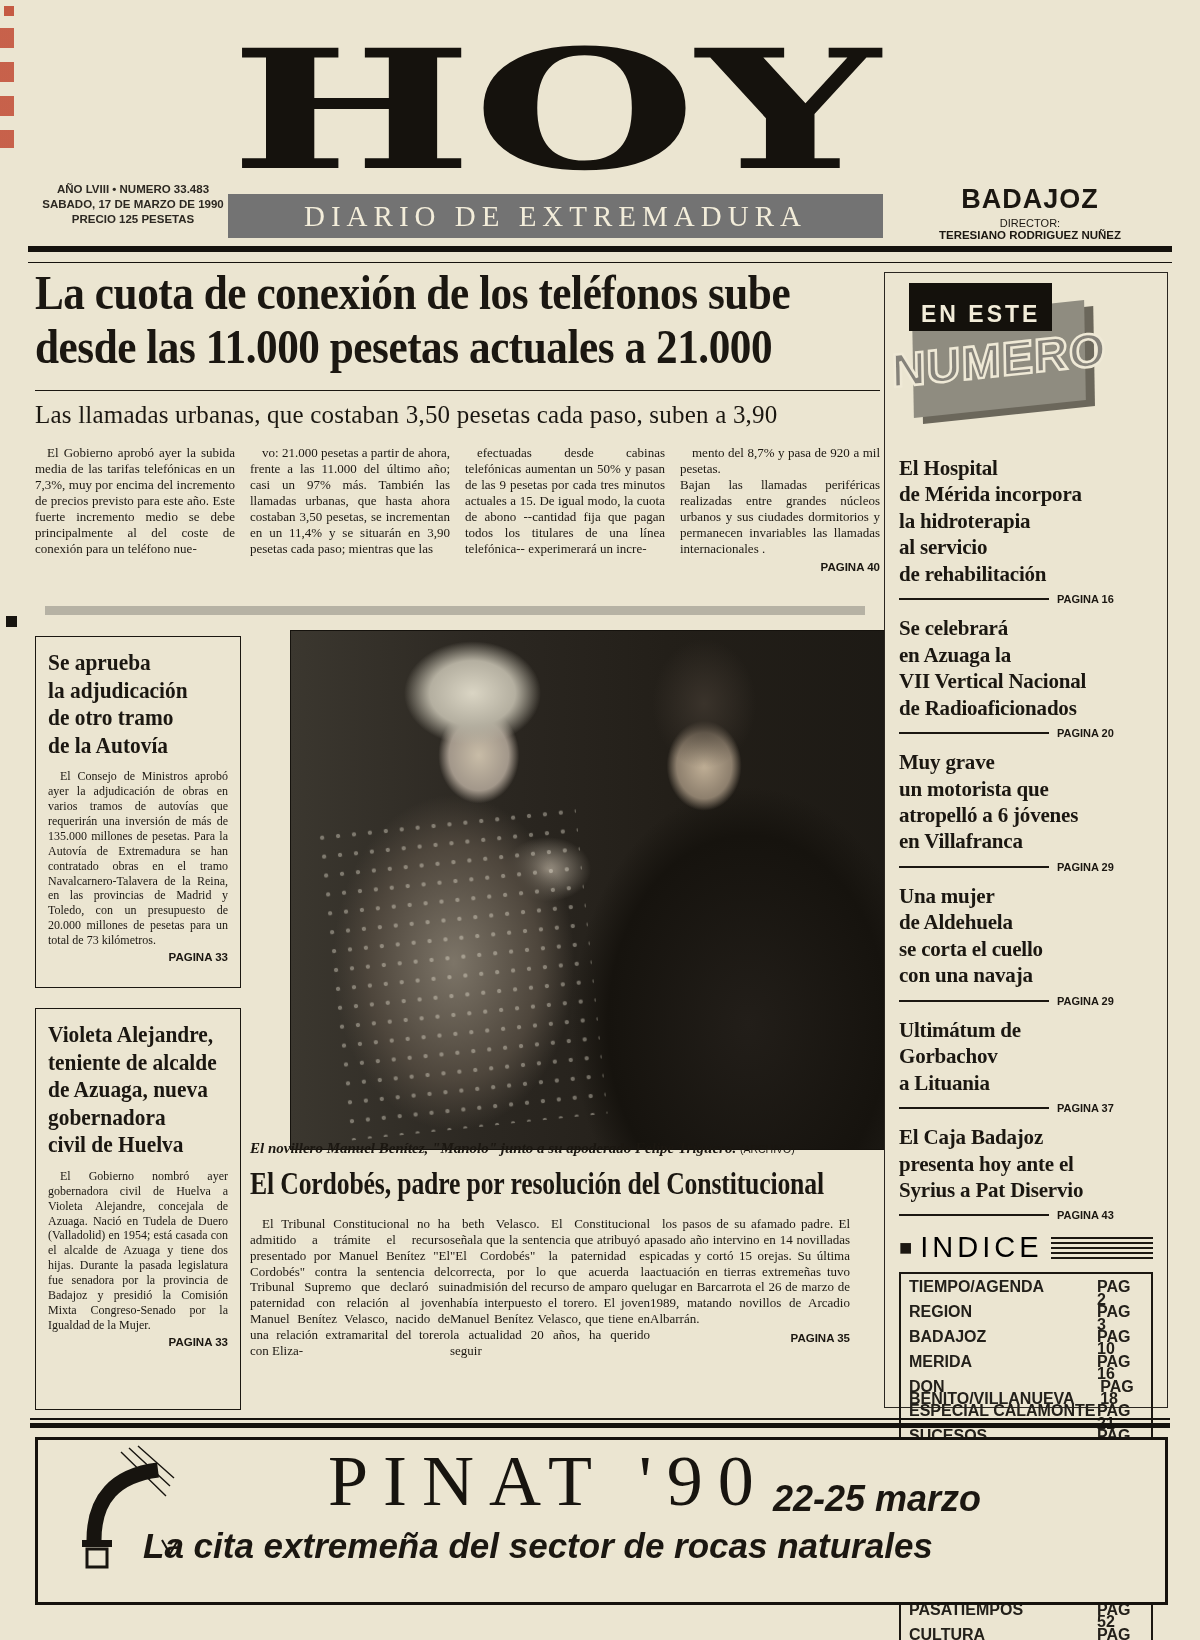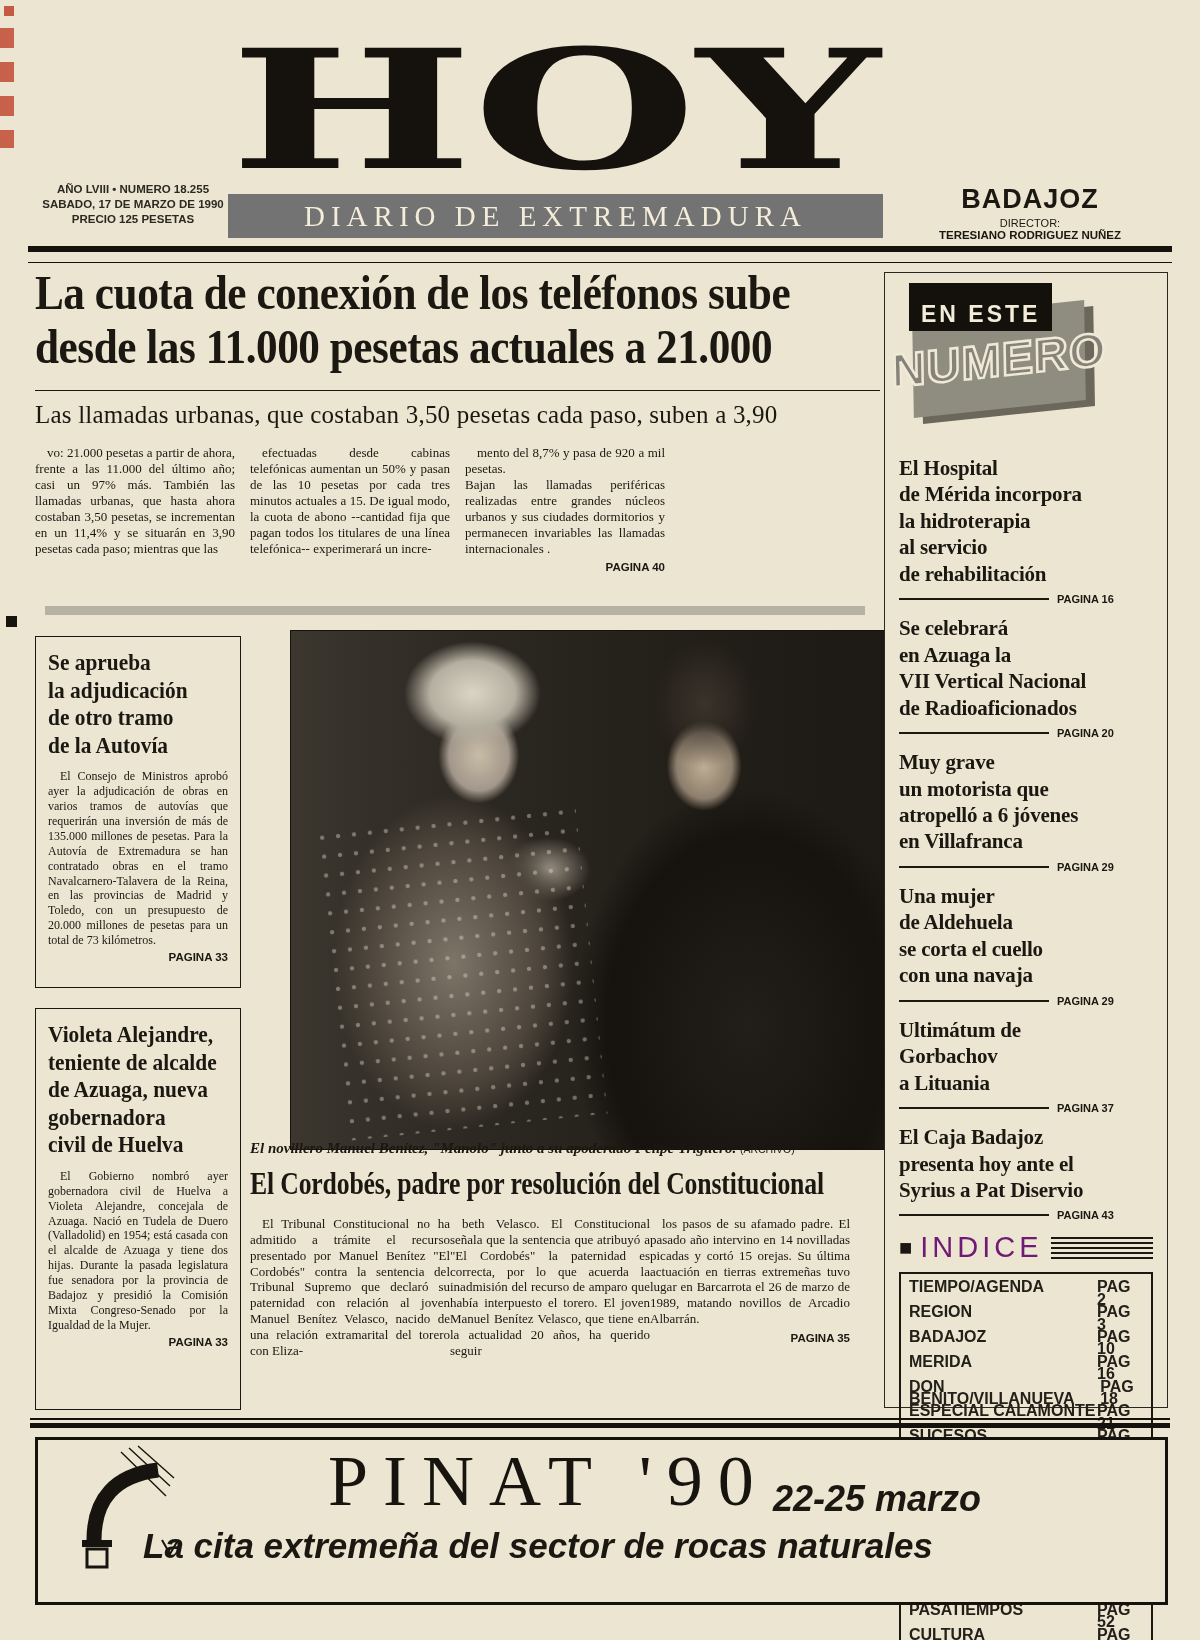--- a/index.html
+++ b/index.html
@@ -100,21 +100,21 @@
   .badge-word{font-family:"Liberation Sans", sans-serif; font-weight:bold; font-size:47px;
     color:#85827a; -webkit-text-stroke:2.5px #efe9d6; letter-spacing:1px;}
   .sb-items{margin-top:14px;}
   .sb-item h3{margin:0; font-size:21px; line-height:1.26; font-weight:bold; white-space:pre-line;
     letter-spacing:-.2px;}
   .pageref{display:flex; align-items:center; margin:6px 0 10px 0;}
   .pageref .line{width:150px; border-top:2px solid #1b1711; margin-right:8px;}
   .pageref .pr{font-family:"Liberation Sans", sans-serif; font-size:11px; font-weight:bold;}
   .indice-head{display:flex; align-items:center; margin-top:6px;}
   .indice-head .sq{font-size:22px; line-height:20px; margin-right:8px;}
-  .indice-title{font-family:"Liberation Sans", sans-serif; font-size:29px; letter-spacing:4px; color:#701a75;}
+  .indice-title{font-family:"Liberation Sans", sans-serif; font-size:29px; letter-spacing:4px; color:#000000;}
   .lines-icon{flex:1; height:22px; margin-left:8px;
     background:repeating-linear-gradient(180deg,#1b1711 0 2px, rgba(0,0,0,0) 2px 5px);}
   .indice-box{margin-top:8px; border:2px solid #1b1711; border-bottom-width:5px; padding:7px 8px 6px 8px;}
   .indice-row{display:flex; justify-content:space-between;
     font-family:"Liberation Sans", sans-serif; font-size:16px; line-height:12.4px; color:#23201a; font-weight:bold;}
   .indice-row .pagecol{width:46px;}
 
   
   .pre-ad-rule{position:absolute; left:30px; top:1418px; width:1140px;}
   .pre-ad-rule .thin{border-top:2px solid #15120d;}
@@ -131,21 +131,21 @@
 </style>
 </head>
 <body>
 
 <div class="page">
 
   <div class="scan-mark"></div>
   <div class="scan-dot"></div>
 
   <div class="edition">
-    <div>AÑO LVIII • NUMERO 18.255</div>
+    <div>AÑO LVIII • NUMERO 33.483</div>
     <div>SABADO, 17 DE MARZO DE 1990</div>
     <div>PRECIO 125 PESETAS</div>
   </div>
 
   <svg class="hoy-logo" width="655" height="176" viewBox="0 0 655 176">
     <text x="2" y="152" font-family="DejaVu Serif, serif" font-weight="bold" font-size="165" fill="#15120d" textLength="650" lengthAdjust="spacingAndGlyphs">HOY</text>
   </svg>
 
   <div class="red-band">
     <span>DIARIO DE EXTREMADURA</span>
@@ -158,22 +158,23 @@
   </div>
 
   <div class="header-rule"></div>
 
   <section class="lead">
     <h1>La cuota de conexión de los teléfonos sube
 desde las 11.000 pesetas actuales a 21.000</h1>
     <div class="lead-divider"></div>
     <h2 class="subhead">Las llamadas urbanas, que costaban 3,50 pesetas cada paso, suben a 3,90</h2>
     <div class="cols cols-4">
+      <p>El Gobierno aprobó ayer la subida media de las tarifas telefónicas en un 7,3%, muy por encima del incremento de precios previsto para este año. Este fuerte incremento medio se debe principalmente al del coste de conexión para un teléfono nue-</p>
       <p>vo: 21.000 pesetas a partir de ahora, frente a las 11.000 del último año; casi un 97% más. También las llamadas urbanas, que hasta ahora costaban 3,50 pesetas, se incrementan en un 11,4% y se situarán en 3,90 pesetas cada paso; mientras que las</p>
-      <p>efectuadas desde cabinas telefónicas aumentan un 50% y pasan de las 10 pesetas por cada tres minutos actuales a 15. De igual modo, la cuota de abono --cantidad fija que pagan todos los titulares de una línea telefónica-- experimerará un incre-</p>
+      <p>efectuadas desde cabinas telefónicas aumentan un 50% y pasan de las 9 pesetas por cada tres minutos actuales a 15. De igual modo, la cuota de abono --cantidad fija que pagan todos los titulares de una línea telefónica-- experimerará un incre-</p>
       <div class="colwrap">
         <p>mento del 8,7% y pasa de 920 a mil pesetas.
 Bajan las llamadas periféricas realizadas entre grandes núcleos urbanos y sus ciudades dormitorios y permanecen invariables las llamadas internacionales .</p>
         <div class="pageref-inline">PAGINA 40</div>
       </div>
     </div>
   </section>
 
   <div class="grey-bar"></div>
   <div class="bullet"></div>

